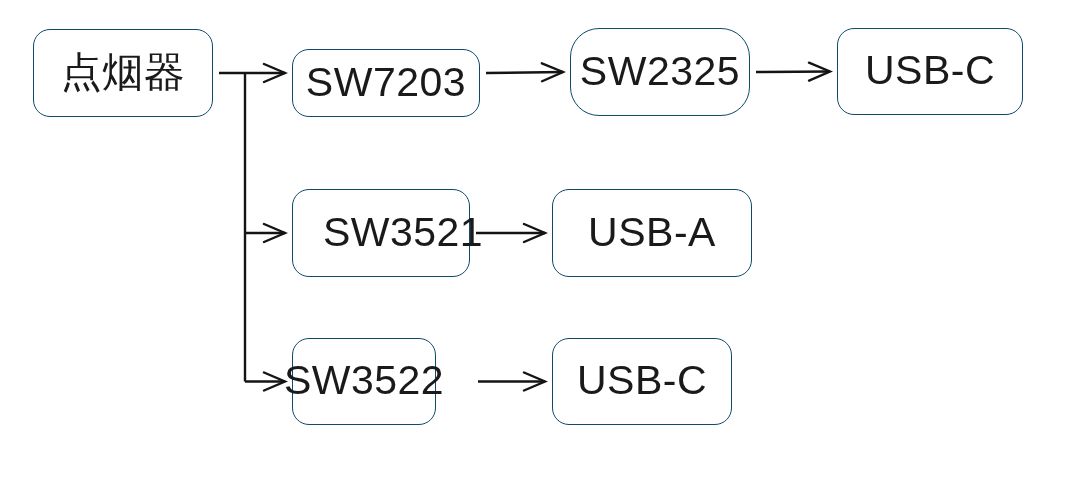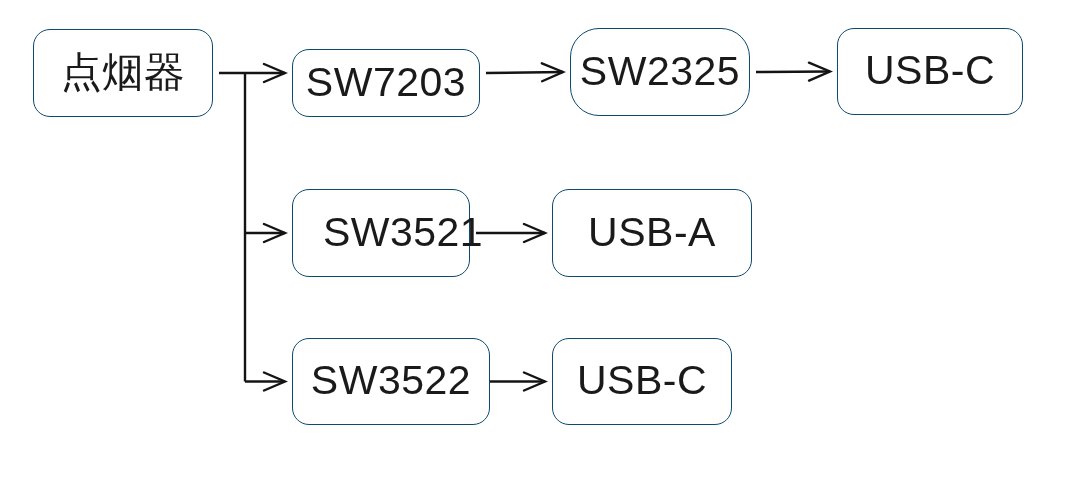--- a/index.html
+++ b/index.html
@@ -75,20 +75,20 @@
       </div>
       <div class="node" style="left: 837px; top: 28px; width: 186px; height: 87px;">
         <span class="node-label">USB-C</span>
       </div>
       <div class="node" style="left: 292px; top: 189px; width: 178px; height: 88px; padding-left: 44px;">
         <span class="node-label">SW3521</span>
       </div>
       <div class="node" style="left: 552px; top: 189px; width: 200px; height: 88px;">
         <span class="node-label">USB-A</span>
       </div>
-      <div class="node" style="left: 292px; top: 338px; width: 198px; height: 87px;">
+      <div class="node" style="left: 292px; top: 338px; width: 144px; height: 87px;">
         <span class="node-label">SW3522</span>
       </div>
       <div class="node" style="left: 552px; top: 338px; width: 180px; height: 87px;">
         <span class="node-label">USB-C</span>
       </div>
     </div>
 </div>
 
 </body></html>

